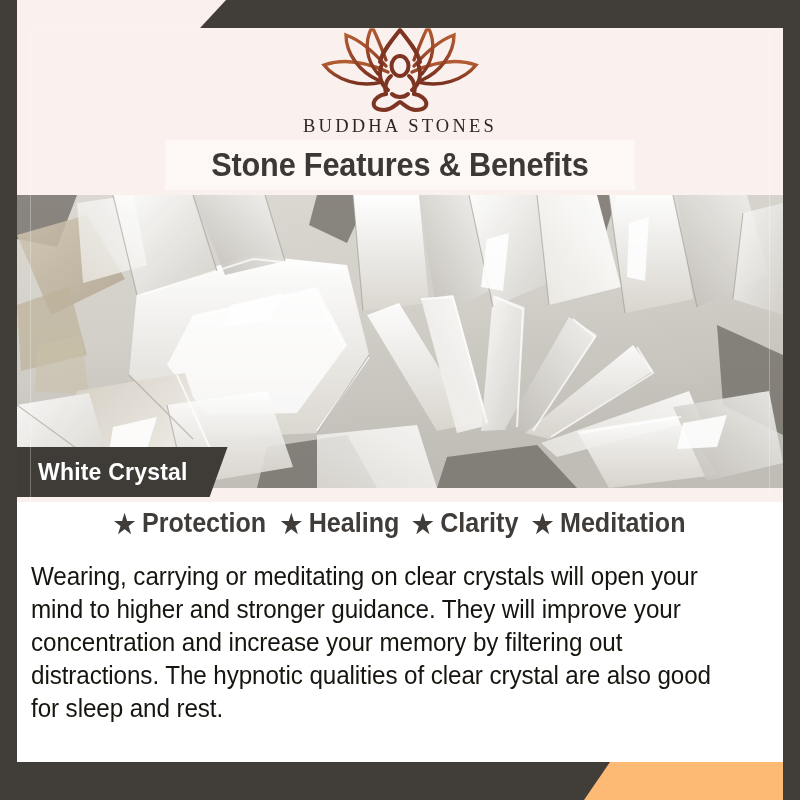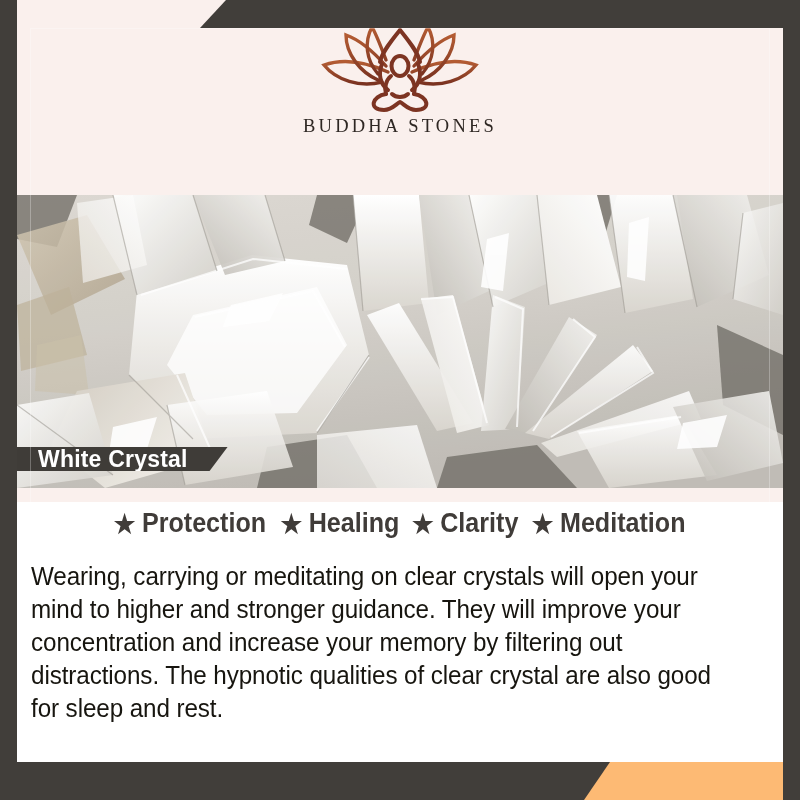--- a/index.html
+++ b/index.html
@@ -86,21 +86,21 @@
   
   .photo{
     position:absolute;left:17px;right:17px;top:195px;height:293px;
     overflow:hidden;z-index:1;
     background:#cfcbc6;
   }
   .photo svg{display:block;width:100%;height:100%;}
 
   .photo-label{
     position:absolute;left:0;top:447px;
-    height:24px;
+    height:50px;
     padding:0 40px 0 38px;
     background:#3f3c38;
     display:flex;align-items:center;
     clip-path:polygon(0 0, 100% 0, calc(100% - 18px) 100%, 0 100%);
     z-index:4;
   }
   .photo-label-text{
     color:#ffffff;font-weight:bold;font-size:23px;
     letter-spacing:.2px;white-space:nowrap;
     font-family:"Liberation Sans",sans-serif;
@@ -194,20 +194,23 @@
           <path d="M76 76 C62 78 58 92 74 92 C82 92 86 86 90 84 C94 86 98 92 106 92 C122 92 118 78 104 76"></path>
 
           <path d="M82 76 C86 80 94 80 98 76"></path>
         </g>
       </svg>
 
       <div class="logo-word">BUDDHA STONES</div>
     </div>
   </div>
 
+  <div class="title-banner">
+    <div class="title-text">Stone Features &amp; Benefits</div>
+  </div>
 
   <div class="photo">
     <svg viewBox="0 0 766 293" preserveAspectRatio="xMidYMid slice">
       <defs>
         <linearGradient id="bgq" x1="0" y1="0" x2="0.3" y2="1">
           <stop offset="0%" stop-color="#d8d4cd"></stop>
           <stop offset="45%" stop-color="#cfcbc4"></stop>
           <stop offset="100%" stop-color="#b9b5ae"></stop>
         </linearGradient>
         <linearGradient id="fA" x1="0" y1="0" x2="1" y2="1">

